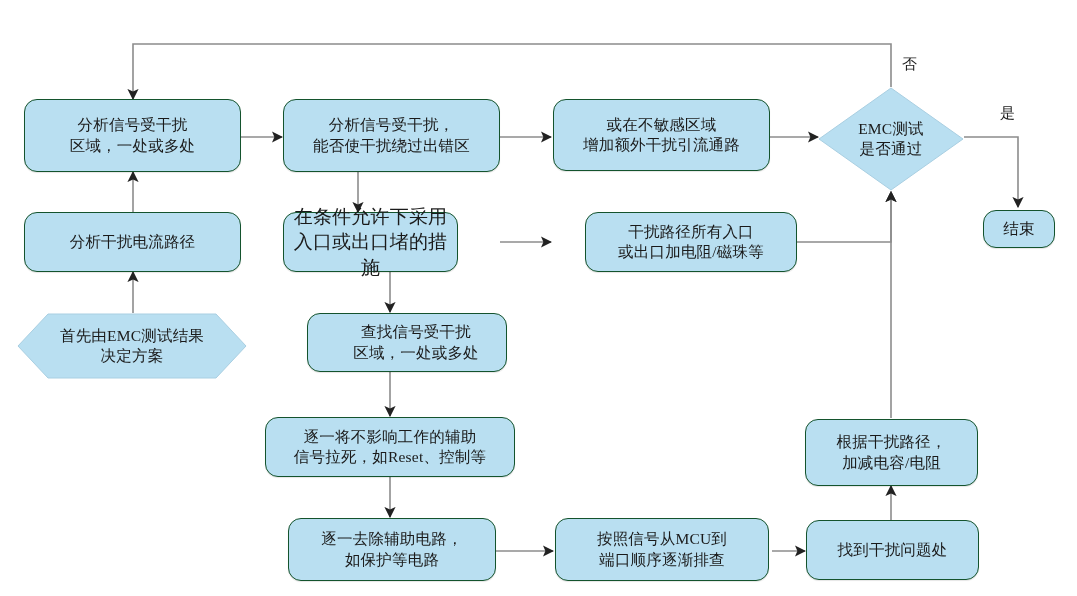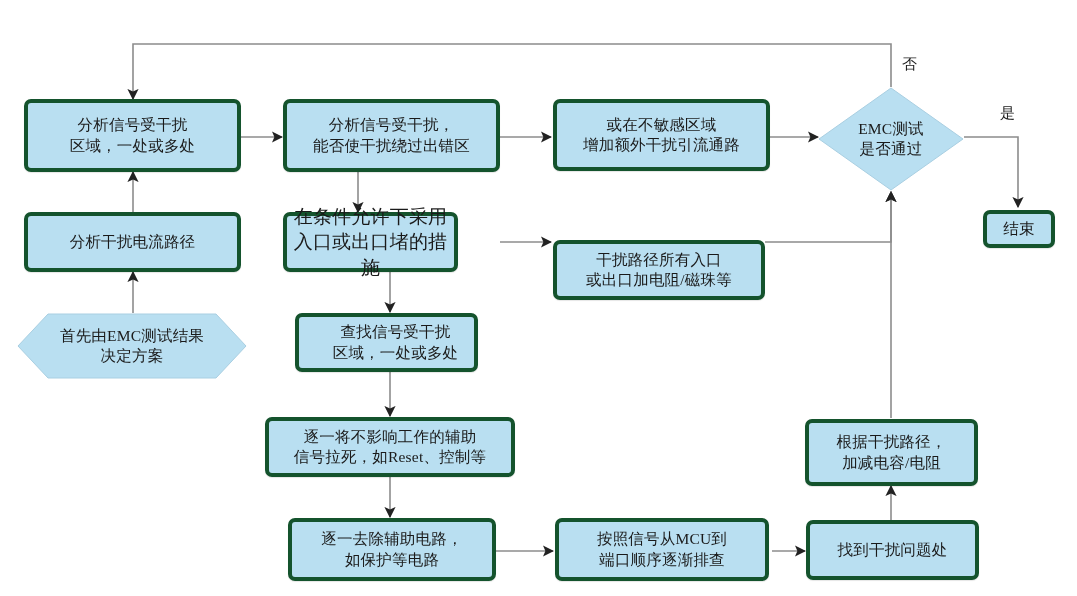--- a/index.html
+++ b/index.html
@@ -32,22 +32,22 @@
     align-items: center;
     justify-content: center;
     text-align: center;
     color: #1a1a1a;
     line-height: 1.32;
     white-space: pre-line;
     letter-spacing: 0.2px;
   }
   .node.process {
     background: #b9dff1;
-    border: 4px solid #14532d;
-    border-radius: 7px;
+    border: 1px solid #14532d;
+    border-radius: 13px;
     box-shadow: 0 1px 1px rgba(0,0,0,0.10);
   }
   .node.hex, .node.decision {
     background: transparent;
     border: none;
   }
   .shape-svg {
     position: absolute;
     left: 0;
     top: 0;
@@ -142,34 +142,34 @@
 
   <div class="node process" style="left:24px; top:212px; width:217px; height:60px; font-size:15.5px;">
     <span class="label">分析干扰电流路径</span>
   </div>
 
   <div class="node process" style="left:283px; top:212px; width:175px; height:60px; font-size:19px;text-align:center;">
     <span class="label">在条件允许下采用
 入口或出口堵的措施</span>
   </div>
 
-  <div class="node process" style="left:553px; top:212px; width:212px; height:60px; font-size:15.5px;margin-top:28px;">
+  <div class="node process" style="left:585px; top:212px; width:212px; height:60px; font-size:15.5px;">
     <span class="label">干扰路径所有入口
 或出口加电阻/磁珠等</span>
   </div>
 
   <div class="node hex" style="left:17px; top:313px; width:230px; height:66px; font-size:15.5px;">
     <svg class="shape-svg" width="230" height="66" viewBox="0 0 230 66">
       <polygon points="31,1 199,1 229,33 199,65 31,65 1,33" fill="#b9dff1" stroke="#a9cfe2" stroke-width="1"></polygon>
     </svg>
     <span class="label">首先由EMC测试结果
 决定方案</span>
   </div>
 
-  <div class="node process" style="left:295px; top:313px; width:183px; height:59px; font-size:15.5px;padding-left:18px;">
+  <div class="node process" style="left:307px; top:313px; width:200px; height:59px; font-size:15.5px;padding-left:18px;">
     <span class="label">查找信号受干扰
 区域，一处或多处</span>
   </div>
 
   <div class="node process" style="left:265px; top:417px; width:250px; height:60px; font-size:15.5px;">
     <span class="label">逐一将不影响工作的辅助
 信号拉死，如Reset、控制等</span>
   </div>
 
   <div class="node process" style="left:805px; top:419px; width:173px; height:67px; font-size:15.5px;">

